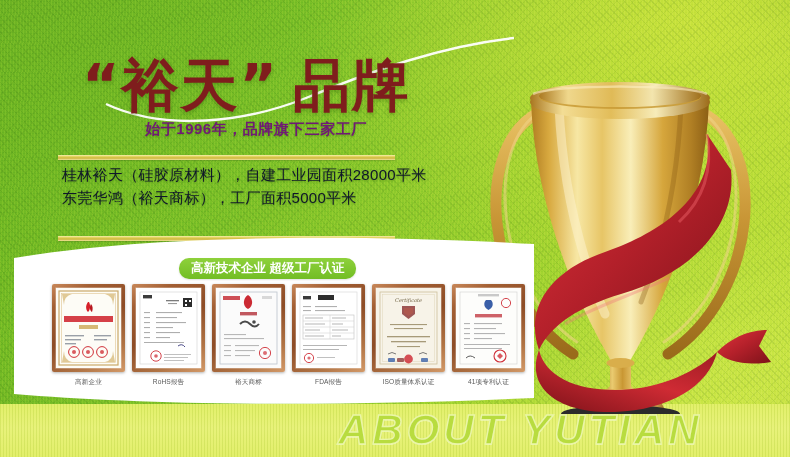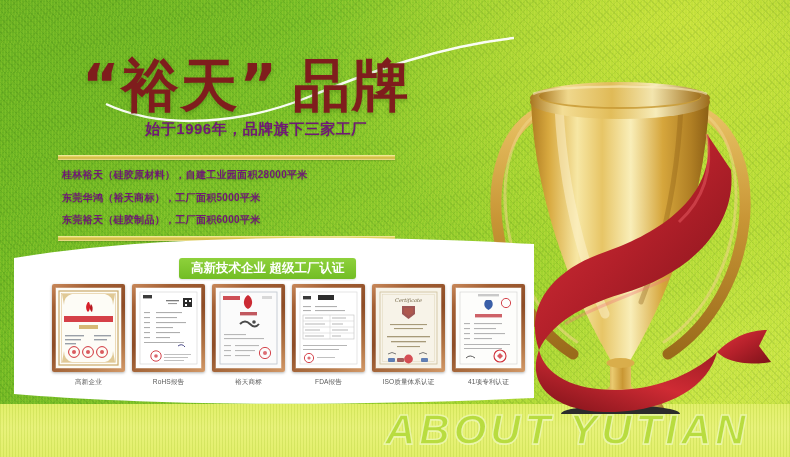--- a/index.html
+++ b/index.html
@@ -42,21 +42,20 @@
   .wm-band .tx{
     position:absolute; inset:0; opacity:.35; mix-blend-mode:multiply;
     background-image:repeating-linear-gradient(90deg, rgba(160,190,30,.5) 0 1px, rgba(0,0,0,0) 1px 3px);
   }
   .watermark{
     position:absolute; left:338px; top:404px; height:53px; line-height:52px;
     font-size:42px; font-style:italic; font-weight:700; letter-spacing:4px;
     color:#b8dc3f; -webkit-text-stroke:1.4px #eaf5a8;
     text-shadow:0 1px 0 rgba(255,255,255,.5);
     white-space:nowrap;
-    padding-left:47px;
   }
 
   
   .brand-title{
     position:absolute; left:82px; top:46px; width:330px; height:66px;
     color:#7f1d1d; font-size:57px; font-weight:700; line-height:78px;
     letter-spacing:2px; white-space:nowrap;
     text-shadow:0 2px 4px rgba(40,90,0,.35);
   }
   .brand-title .q{ font-family:"DejaVu Sans",sans-serif; }
@@ -71,31 +70,31 @@
   
   .rule{
     position:absolute; left:58px; width:337px; height:5px;
     background:linear-gradient(180deg,#f6f0b0 0%,#e0cf55 35%,#cdb53c 62%,#efe59c 100%);
     box-shadow:0 1px 1px rgba(0,0,0,.12);
   }
   .rule.top{ top:155px; }
   .rule.bot{ top:236px; }
   .info{
     position:absolute; left:62px; top:164px; width:360px;
-    color:#701a75; font-size:10px; font-weight:700; line-height:22.5px;
+    color:#0f172a; font-size:15px; font-weight:400; line-height:22.5px;
     letter-spacing:.3px; white-space:nowrap;
     text-shadow:0 1px 2px rgba(40,90,0,.4);
   }
 
   
   .panel-wrap{ position:absolute; left:14px; top:236px; width:520px; height:172px; }
   .panel-svg{ position:absolute; inset:0; }
   .badge{
     position:absolute; left:179px; top:258px; height:21px; padding:0 12px;
-    border-radius:3px; background:linear-gradient(180deg,#8ed13b 0%,#72bd24 100%);
+    border-radius:10px; background:linear-gradient(180deg,#8ed13b 0%,#72bd24 100%);
     color:#fff; font-size:12.5px; font-weight:700; line-height:21px; white-space:nowrap;
     box-shadow:0 1px 2px rgba(0,0,0,.12);
   }
 
   
   .certs{ position:absolute; left:52px; top:284px; width:470px; height:110px; display:flex; gap:7px; }
   .cert{ width:73px; }
   .frame{
     width:73px; height:88px; padding:4px; border-radius:2px;
     background:linear-gradient(150deg,#c8885a 0%,#a35f33 18%,#8d4c26 48%,#b07344 78%,#d39a69 100%);
@@ -213,21 +212,20 @@
   </svg>
   <div class="brand-title">
     <span class="q">“</span><span>裕天</span><span class="q">”</span><span class="sp"></span><span>品牌</span>
   </div>
   <div class="subtitle">始于1996年，品牌旗下三家工厂</div>
 
   <div class="rule top"></div>
   <div class="info">
     <div>桂林裕天（硅胶原材料），自建工业园面积28000平米</div>
     <div>东莞华鸿（裕天商标），工厂面积5000平米</div>
-    <div>东莞裕天（硅胶制品），工厂面积6000平米</div>
   </div>
   <div class="rule bot"></div>
 
   <div class="panel-wrap">
     <svg class="panel-svg" viewBox="0 0 520 172" preserveAspectRatio="none">
       <path d="M0 22 C120 2 300 -4 520 8 L520 162 C300 172 120 168 0 158 Z" fill="#ffffff"></path>
     </svg>
   </div>
   <div class="badge">高新技术企业 超级工厂认证</div>
 

